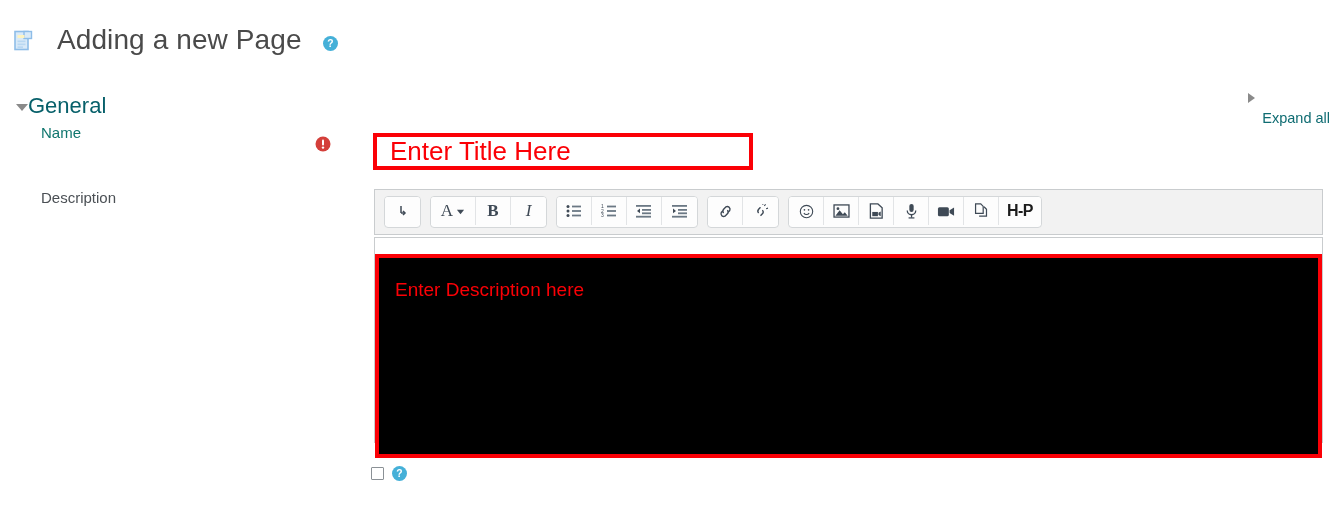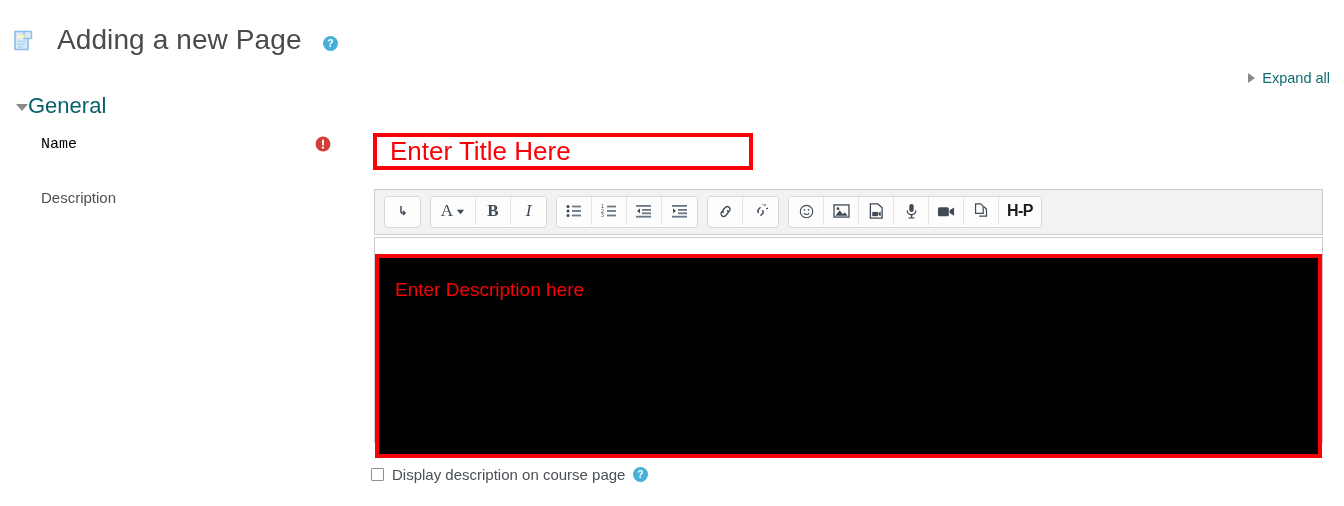--- a/index.html
+++ b/index.html
@@ -53,20 +53,21 @@
   }
   .tri-right {
     width: 0; height: 0;
     border-left: 7px solid #8a8a8a;
     border-top: 5px solid transparent;
     border-bottom: 5px solid transparent;
   }
   .expand-all-label {
     font-size: 14.5px;
     color: #0f6c72;
+    margin-top: 40px;
   }
 
   
   .section-head {
     position: absolute;
     left: 16px;
     top: 95px;
     display: flex;
     align-items: center;
     cursor: pointer;
@@ -82,24 +83,23 @@
     font-size: 22px;
     color: #07606a;
     font-weight: 400;
     line-height: 1;
   }
 
   
   .label-name {
     position: absolute;
     left: 41px;
-    top: 136px;
+    top: 124px;
     font-size: 15px;
-    color: #000000;
-    font-family: Liberation Mono, monospace;
+    color: #0f766e;
   }
   .required-icon {
     position: absolute;
     left: 315px;
     top: 136px;
     width: 16px; height: 16px;
   }
   .label-description {
     position: absolute;
     left: 41px;
@@ -423,20 +423,19 @@
 </div>
 
 <div class="editor-body">
   <div class="editor-red">
     <div class="editor-text" contenteditable="true" style="">Enter Description here</div>
   </div>
 </div>
 
 <div class="checkbox-row">
   <input type="checkbox" class="cbx" style="">
-  <span class="cbx-label">Display description on course page</span>
   <span class="help-icon">
     <svg width="15" height="15" viewBox="0 0 16 16">
       <circle cx="8" cy="8" r="8" fill="#45b0d8"></circle>
       <text x="8" y="12" font-family="Liberation Sans, sans-serif" font-size="11" font-weight="bold" fill="#ffffff" text-anchor="middle">?</text>
     </svg>
   </span>
 </div>
 
 </body></html>

